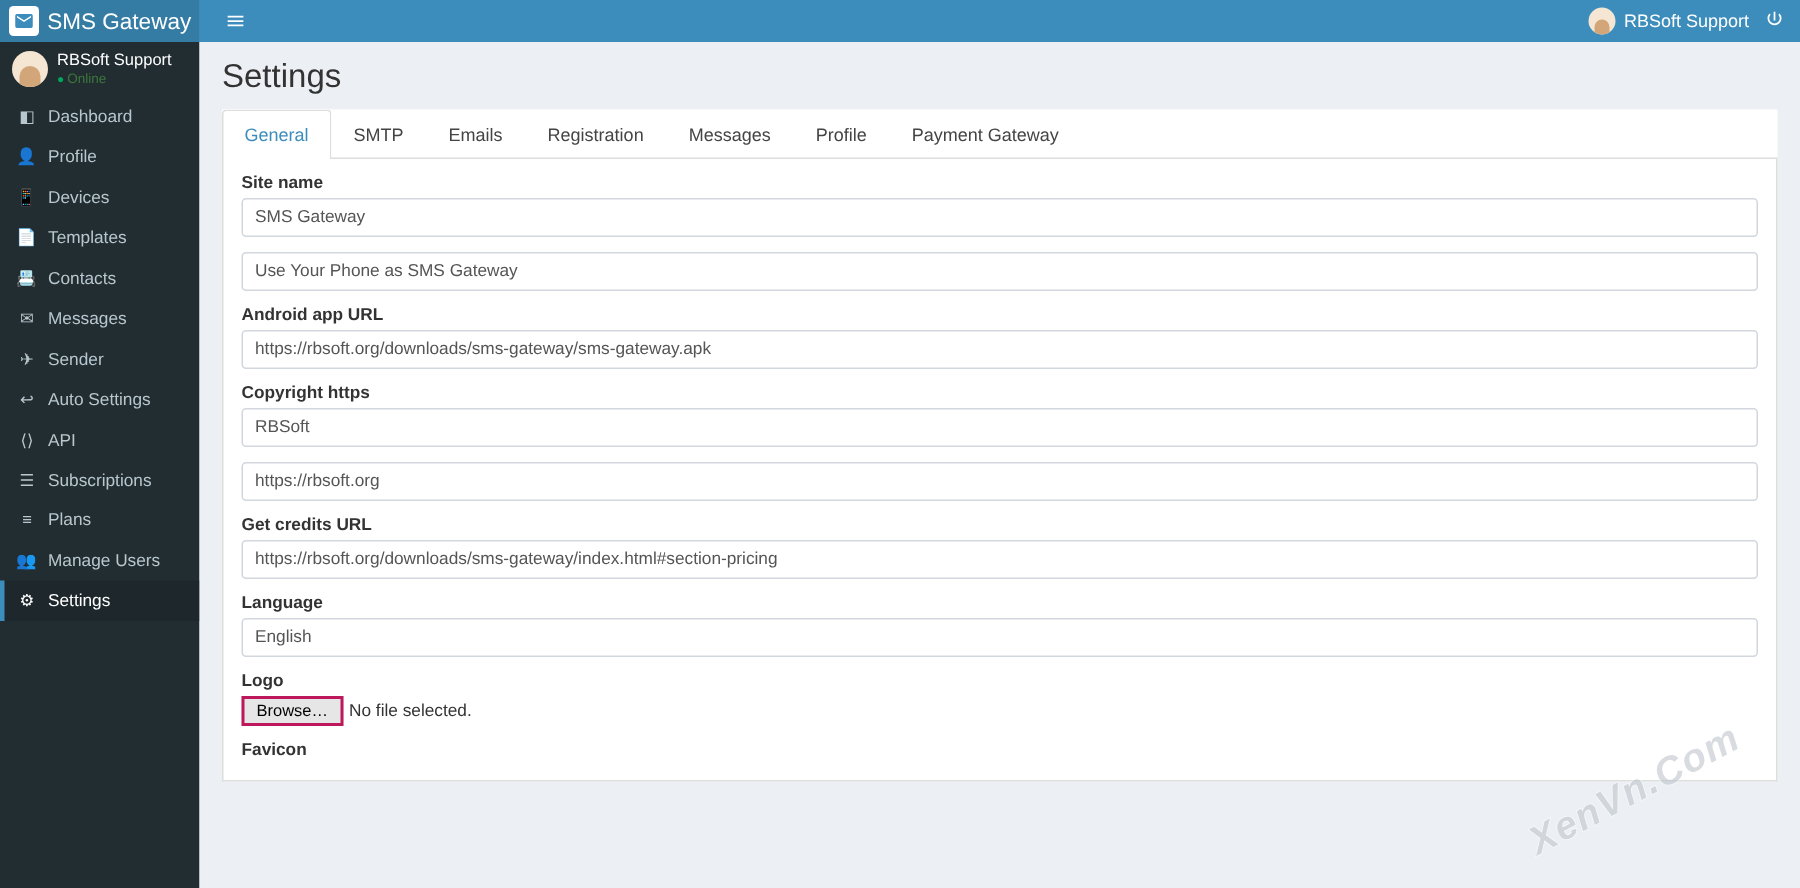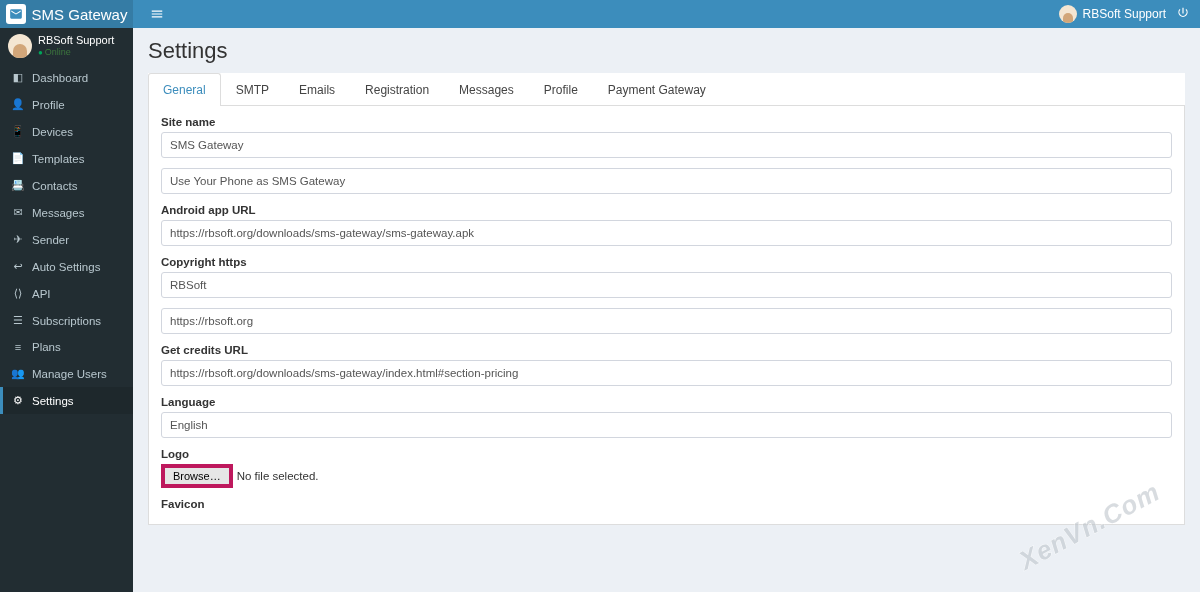--- a/index.html
+++ b/index.html
@@ -37,21 +37,21 @@
   .content { padding: 5px 15px 12px; flex:1; }
   .nav-tabs { display: flex; list-style: none; border-bottom: 1px solid #ddd; background: #fff; }
   .nav-tabs li { padding: 9px 14px; cursor: pointer; color: #444; font-size: 12px; border: 1px solid transparent; border-bottom: none; margin-bottom: -1px; }
   .nav-tabs li.active { color: #3c8dbc; border-color: #ddd #ddd #fff; background: #fff; border-radius: 3px 3px 0 0; }
   .tab-content { background: #fff; border: 1px solid #ddd; border-top: none; padding: 10px 12px; }
   .form-group { margin-bottom: 10px; }
   .form-group label { font-weight: 700; font-size: 11.5px; display: block; margin-bottom: 4px; }
   .form-control { width: 100%; height: 26px; padding: 3px 8px; font-size: 11.5px; border: 1px solid #d2d6de; border-radius: 3px; background: #fff; color:#555; }
   .info-icon { font-size:10px; }
   .file-row { display:flex; align-items:center; gap:4px; font-size:11.5px;}
-  .file-btn { background: #e6e6e6; border: 4px solid #be185d; padding: 2px 8px; font-size: 11px; cursor: pointer; }
+  .file-btn { background: #e6e6e6; border: 2px solid #be185d; padding: 2px 8px; font-size: 11px; cursor: pointer; }
   .watermark { position: fixed; bottom: 0; right: 0; pointer-events: none; opacity: 0.6; }
   .watermark svg { transform: rotate(-28deg) translate(40px, 40px); }
   .watermark-text { font-family: Arial, sans-serif; font-size: 26px; font-weight: bold; font-style: italic; fill: #bfc5cb; stroke:#fff; stroke-width:1px; paint-order: stroke fill; letter-spacing:1px;}
 </style>
 </head>
 <body>
 
 <div class="wrapper">
 
   <header class="main-header">

